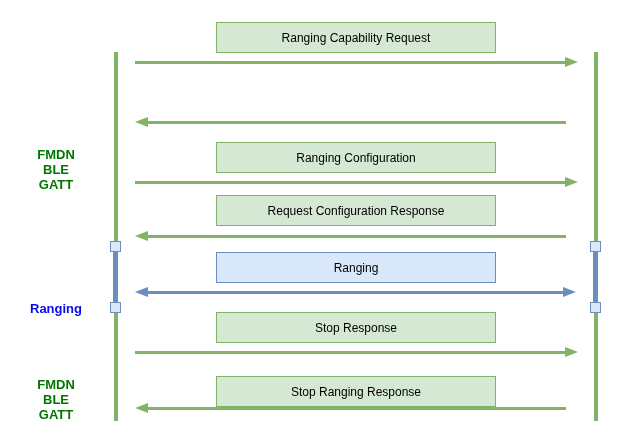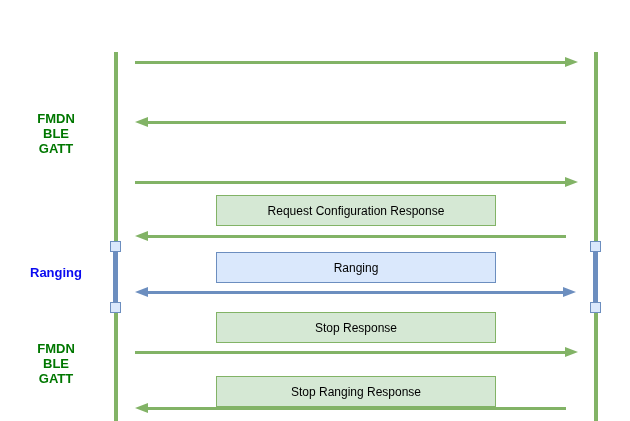--- a/index.html
+++ b/index.html
@@ -47,21 +47,21 @@
   .y7 .aline{top:406.5px;} .y7 .ahead{top:403px;}
   .line-right{left:135px;width:430px;}
   .head-right{left:565px;}
   .line-left{left:148px;width:418px;}
   .head-left{left:135px;}
   .line-both{left:148px;width:415px;}
   .head-both-r{left:563px;}
   
   .phase{
     position:absolute;left:10px;width:92px;text-align:center;font-weight:bold;
-    font-size:13px;line-height:15px;
+    font-size:13px;line-height:15px;margin-top:36px;
   }
   .phase.green{color:#007700;}
   .phase.blue{color:#0a0af0;}
   .p1{top:111px;} .p2{top:265px;} .p3{top:341px;}
 </style>
 </head>
 <body>
 
 <div id="stage">
 
@@ -82,20 +82,22 @@
   <div class="lifeline left"></div>
   <div class="lifeline right"></div>
 
   <div class="activation left"></div>
   <div class="activation right"></div>
   <div class="act-square sq-l sq-top"></div>
   <div class="act-square sq-l sq-bot"></div>
   <div class="act-square sq-r sq-top"></div>
   <div class="act-square sq-r sq-bot"></div>
 
+  <div class="mbox b1">Ranging Capability Request</div>
+  <div class="mbox b3">Ranging Configuration</div>
   <div class="mbox b4">Request Configuration Response</div>
   <div class="mbox blue b5">Ranging</div>
   <div class="mbox b6">Stop Response</div>
   <div class="mbox b7">Stop Ranging Response</div>
 
   <div class="y1">
     <div class="aline line-right"></div>
     <div class="ahead r head-right"></div>
   </div>
   <div class="y2">

